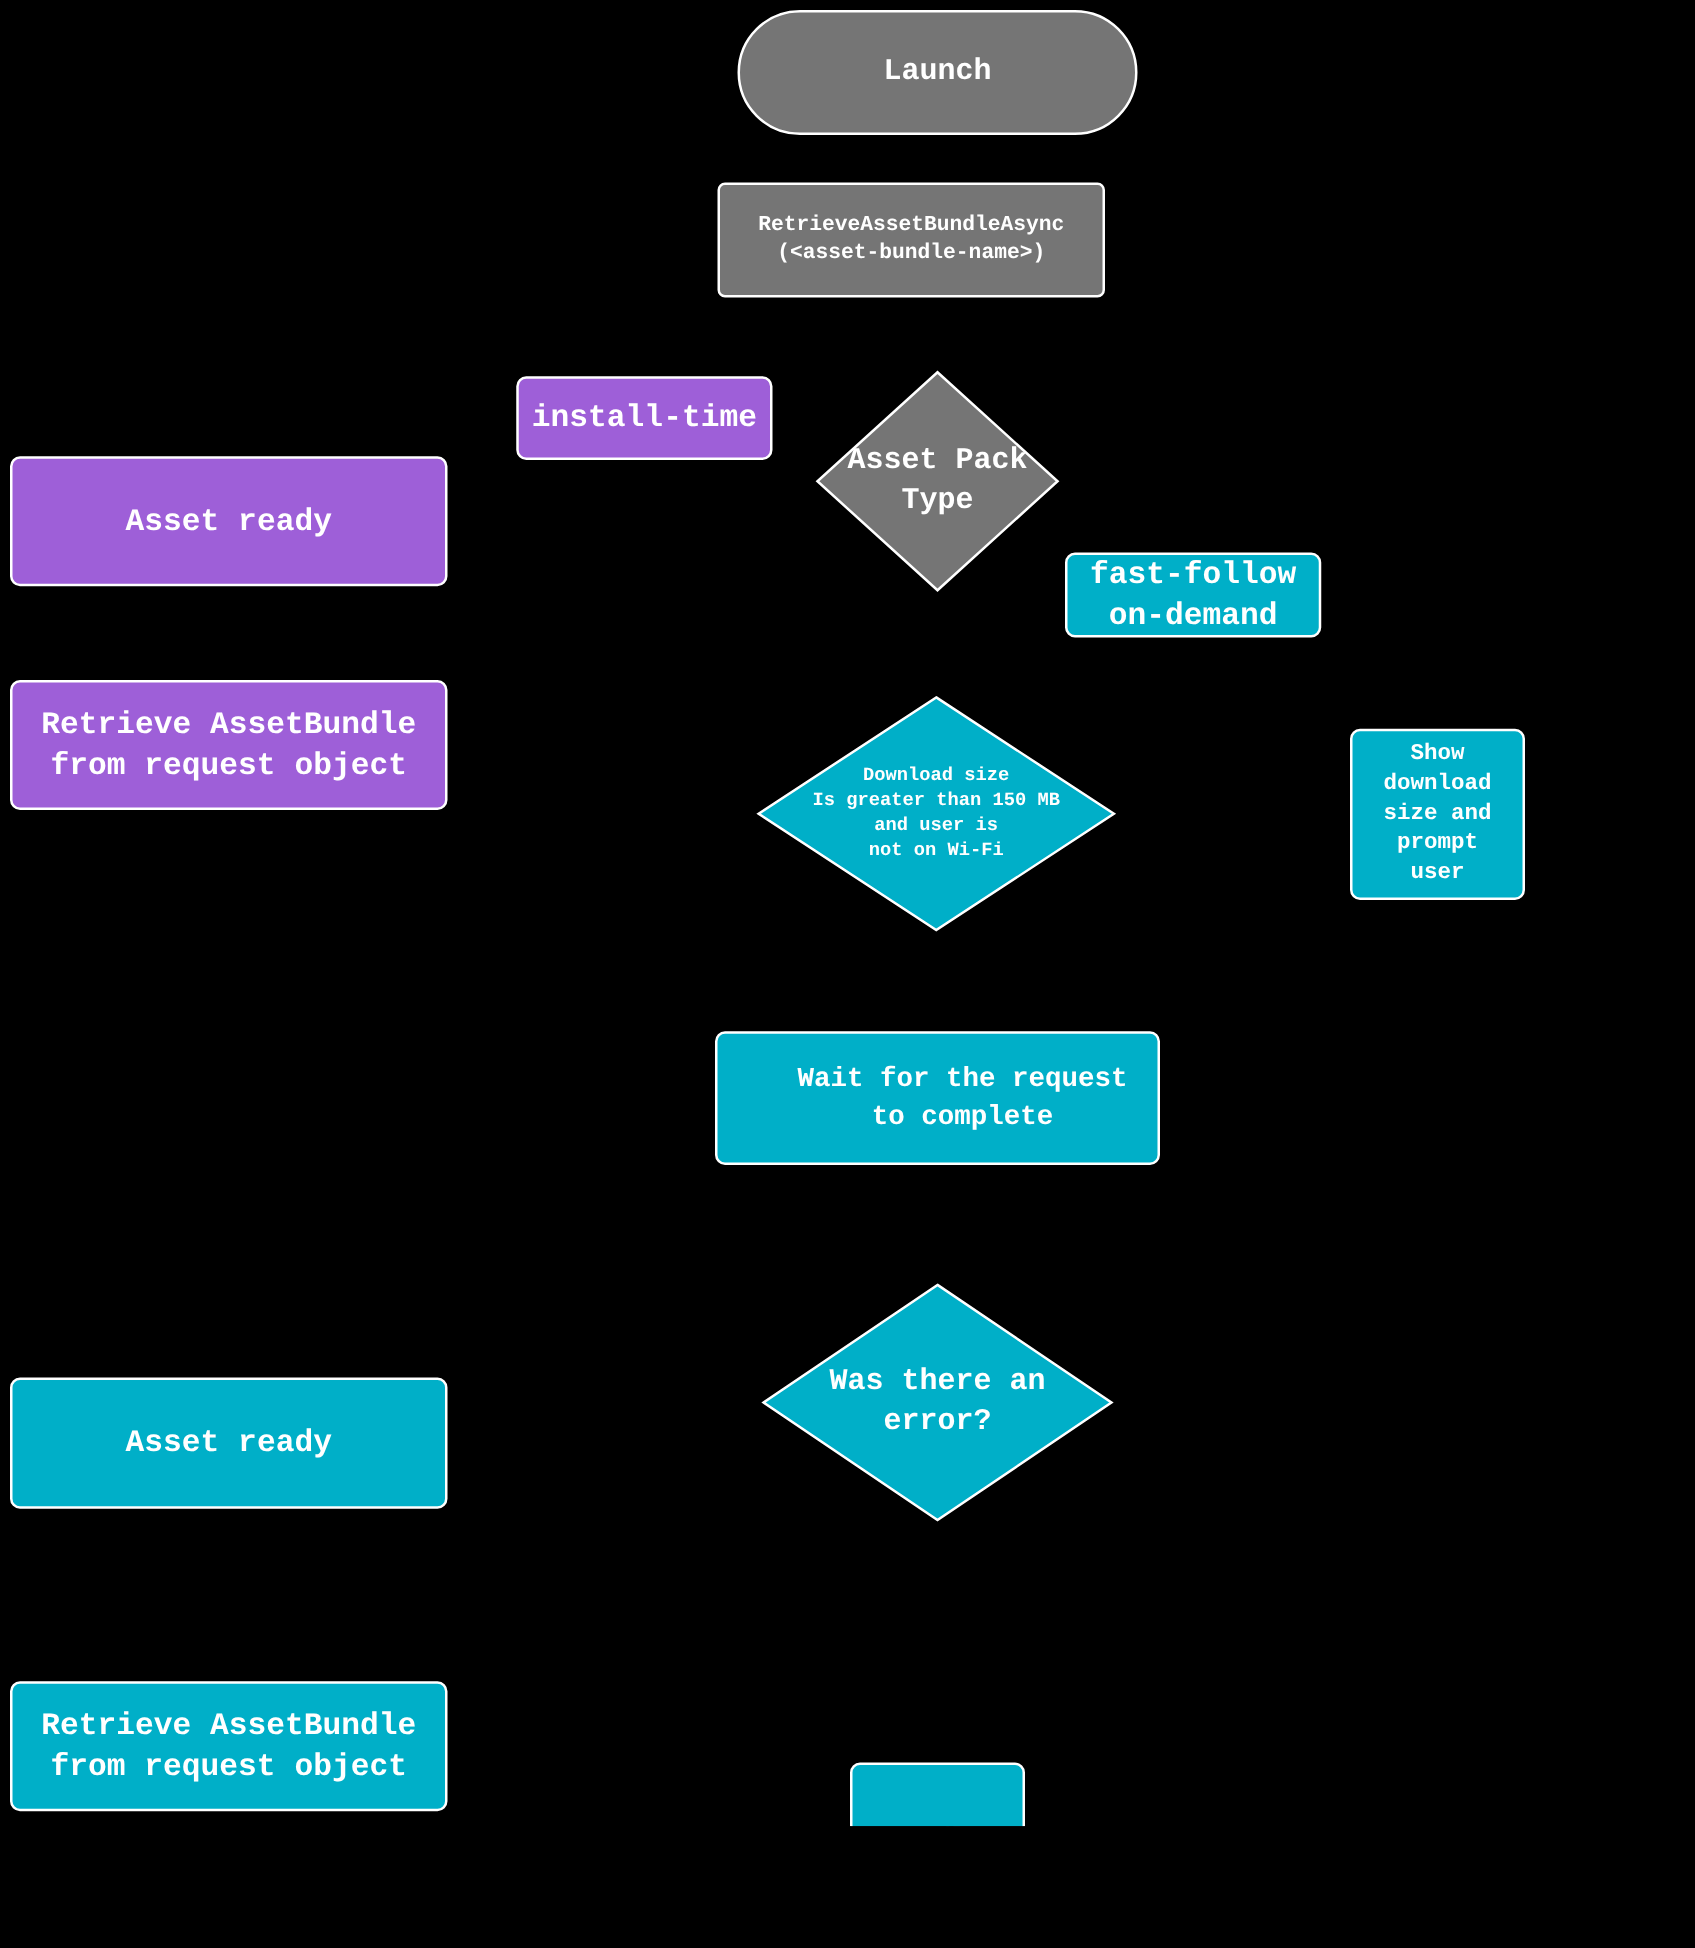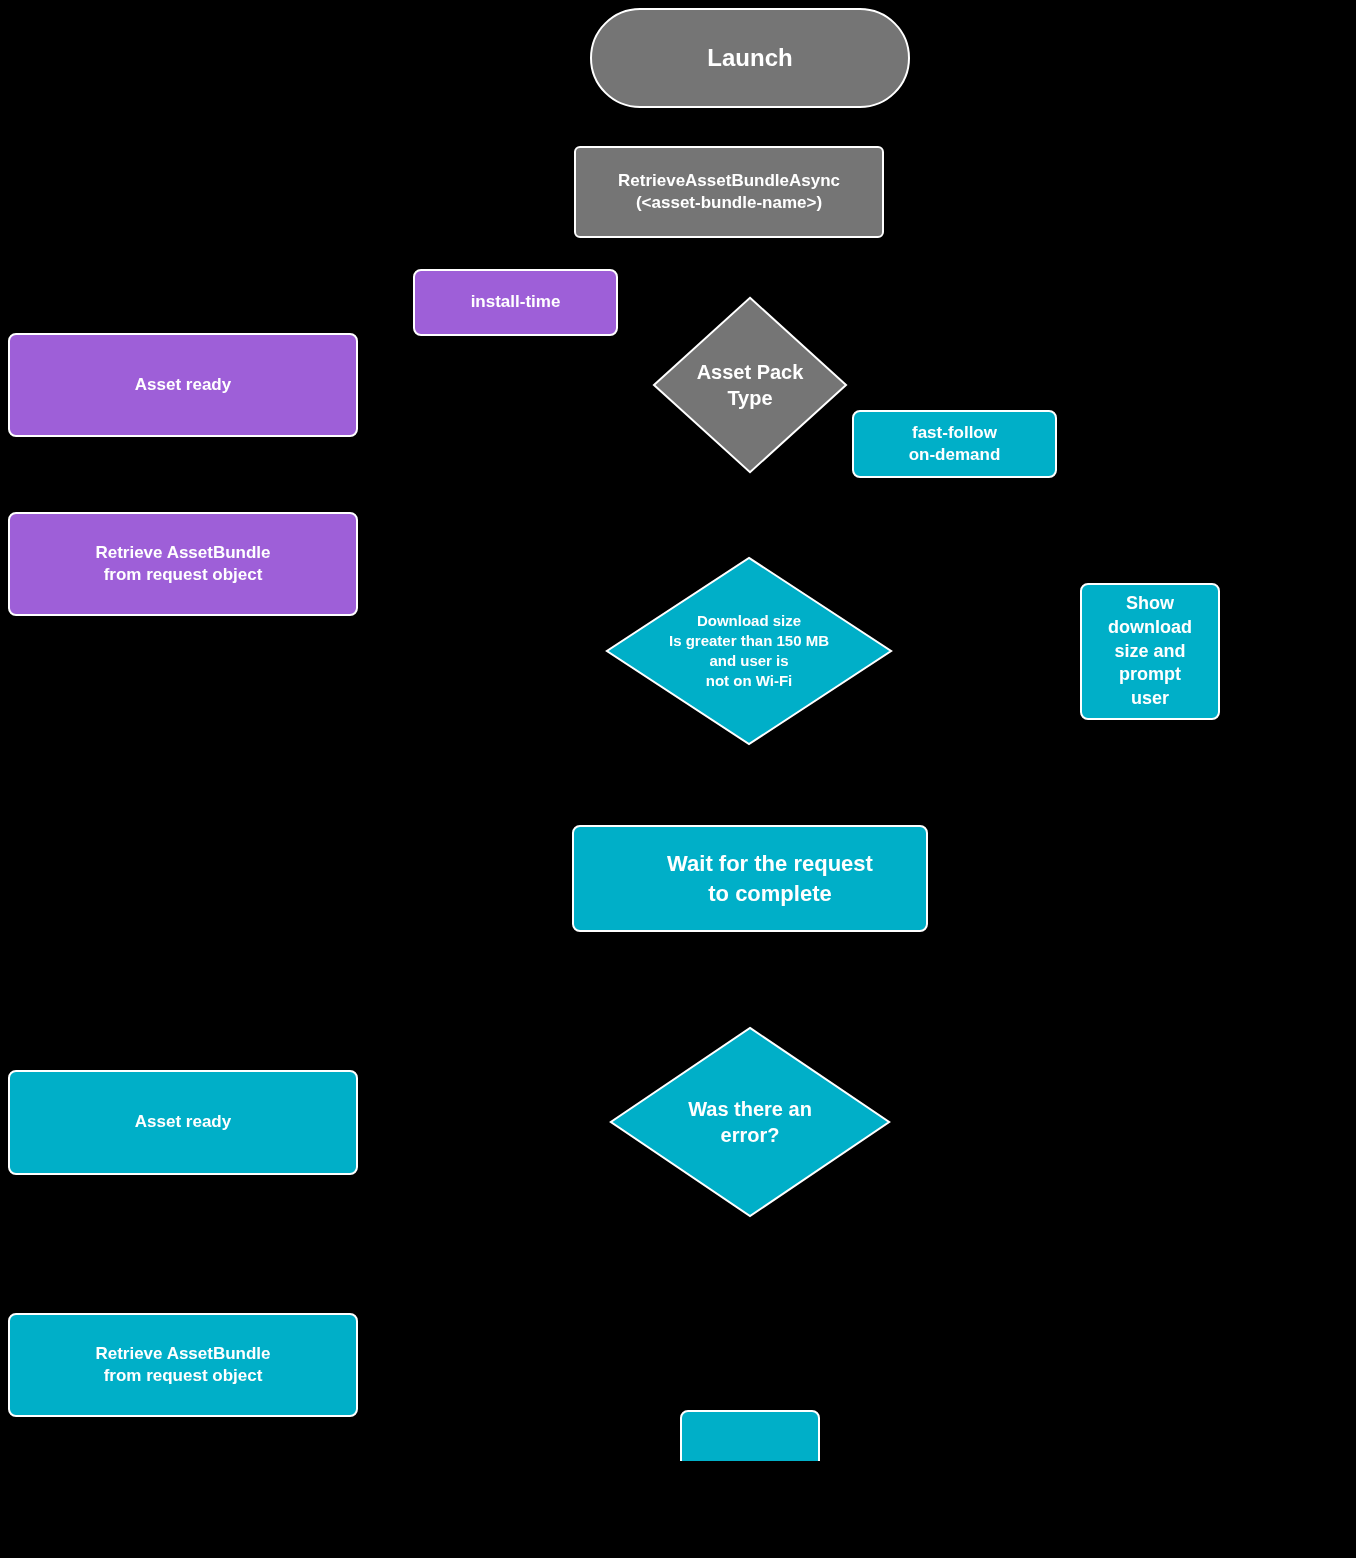--- a/index.html
+++ b/index.html
@@ -5,21 +5,21 @@
   html, body {
     margin: 0;
     padding: 0;
     background: #000;
   }
   .canvas {
     position: relative;
     width: 1356px;
     height: 1461px;
     background: var(--bg, #000);
-    font-family: Liberation Sans, sans-serif;
+    font-family: Liberation Mono, monospace;
     overflow: hidden;
   }
   .node {
     position: absolute;
     display: flex;
     align-items: center;
     justify-content: center;
     text-align: center;
     color: var(--text, #fff);
     font-weight: bold;
@@ -57,22 +57,22 @@
   .diamond.teal polygon { fill: var(--teal, #00afc8); }
   .diamond .label { position: relative; z-index: 1; }
   .label {
     white-space: pre-line;
     line-height: 1.32;
     padding: 0 6px;
   }
   .fs15 { font-size: 15px; }
   .fs17 { font-size: 17px; }
   .fs18 { font-size: 18px; }
-  .fs20 { font-size: 20px; }
-  .fs21 { font-size: 17px; }
+  .fs20 { font-size: 24px; }
+  .fs21 { font-size: 25px; margin-top: 32px; }
   .fs22 { font-size: 22px; }
   .fs24 { font-size: 24px; }
 </style>
 </head>
 <body>
 
 <div class="canvas">
 
   <div class="node stadium gray fs24" style="left:590px; top:8px; width:320px; height:100px;">
     <span class="label">Launch</span>

